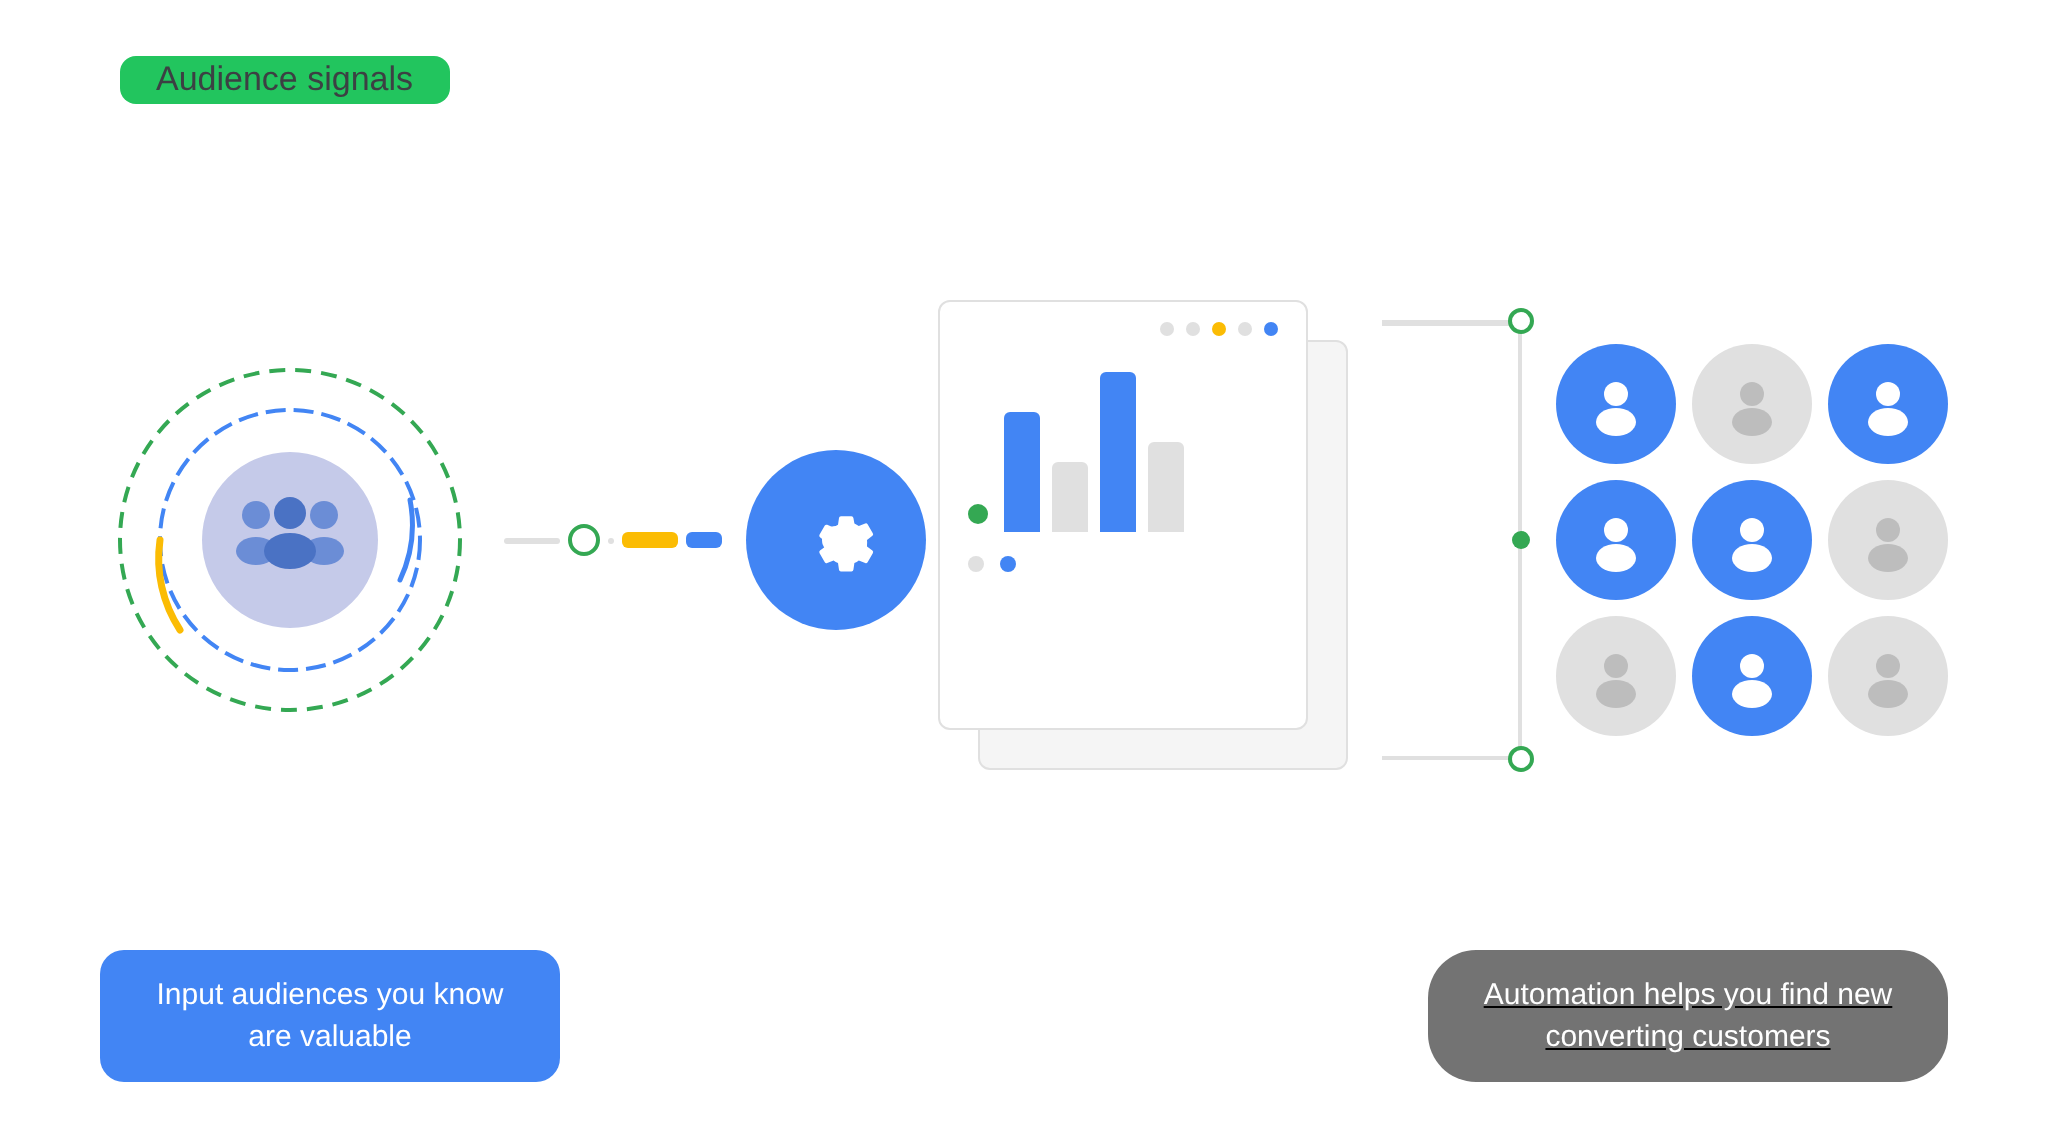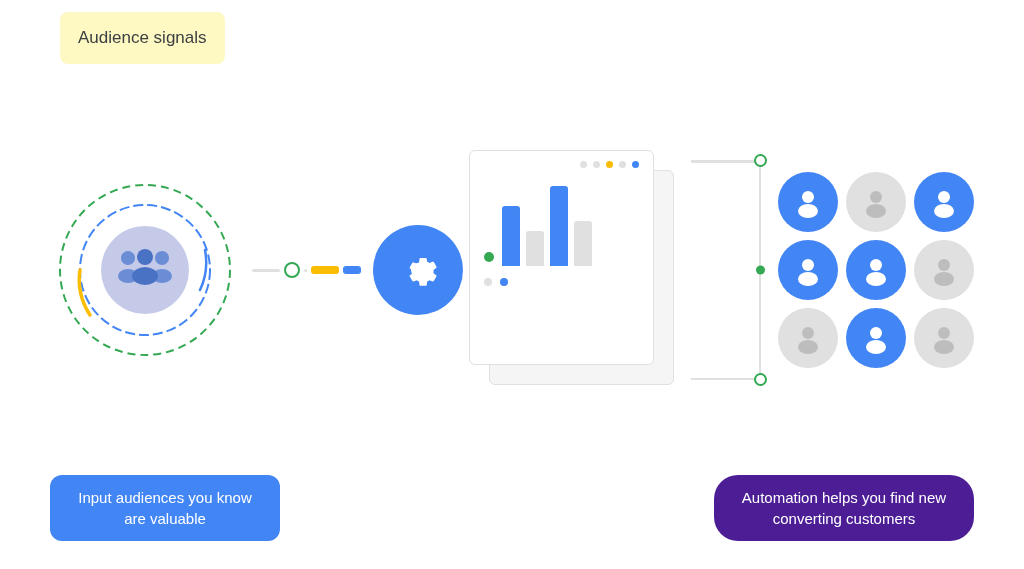--- a/index.html
+++ b/index.html
@@ -8,25 +8,25 @@
       height: 569px;
       background: #ffffff;
       font-family: 'Google Sans', Arial, sans-serif;
       overflow: hidden;
       position: relative;
     }
 
     
     .audience-badge {
       position: absolute;
-      top: 12px;
+      top: 28px;
       left: 60px;
-      background: #fef9c3;
+      background: #22c55e;
       border-radius: 8px;
-      padding: 16px 18px;
+      padding: 2px 18px;
     }
     .audience-badge span {
       font-size: 17px;
       color: #3c4043;
       font-weight: 500;
     }
 
     
     .diagram {
       position: absolute;
@@ -146,25 +146,26 @@
       background: #4285f4;
       border-radius: 12px;
       padding: 12px 22px;
       max-width: 230px;
       text-align: center;
     }
     .label-right {
       position: absolute;
       bottom: 28px;
       right: 50px;
-      background: #4c1d95;
+      background: #737373;
       border-radius: 24px;
       padding: 12px 22px;
       max-width: 260px;
       text-align: center;
+      text-decoration: underline;
     }
     .label-text {
       color: #ffffff;
       font-size: 15px;
       font-weight: 500;
       line-height: 1.4;
     }
 
     
     .audience-svg {

